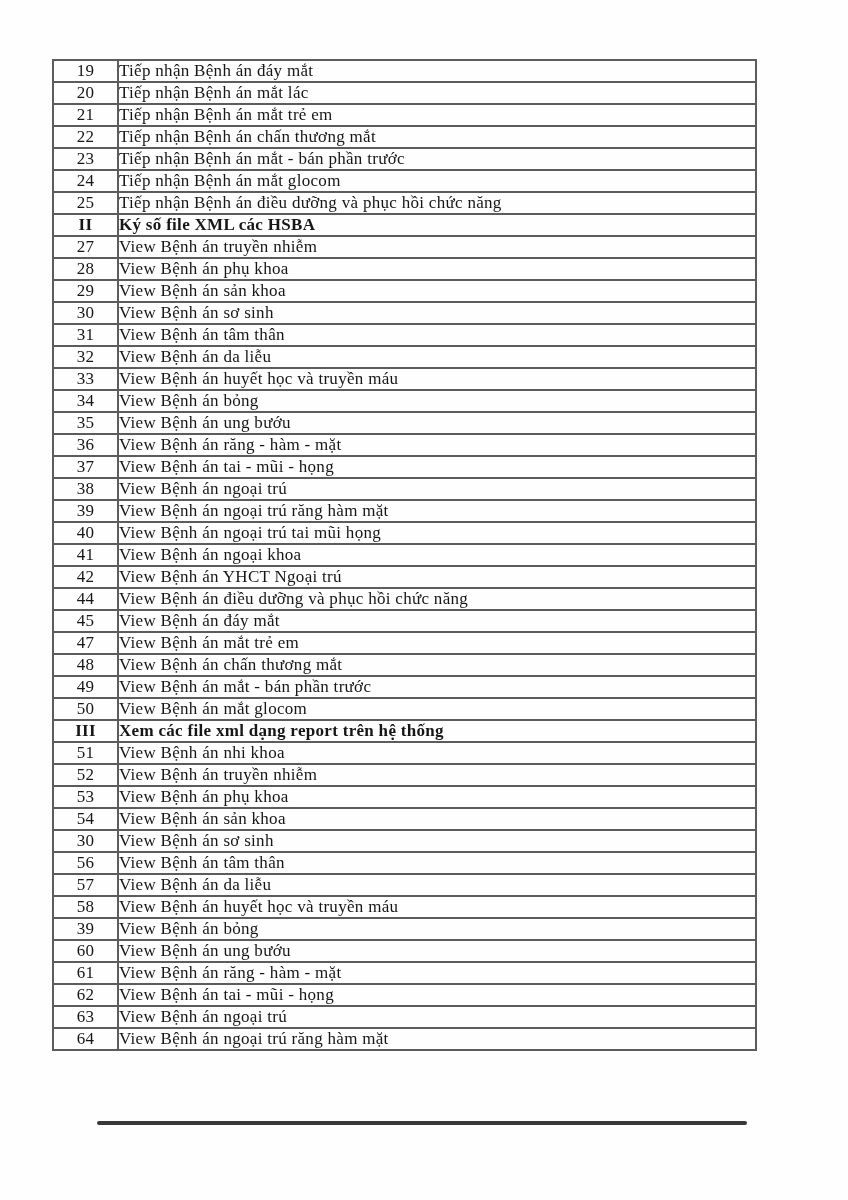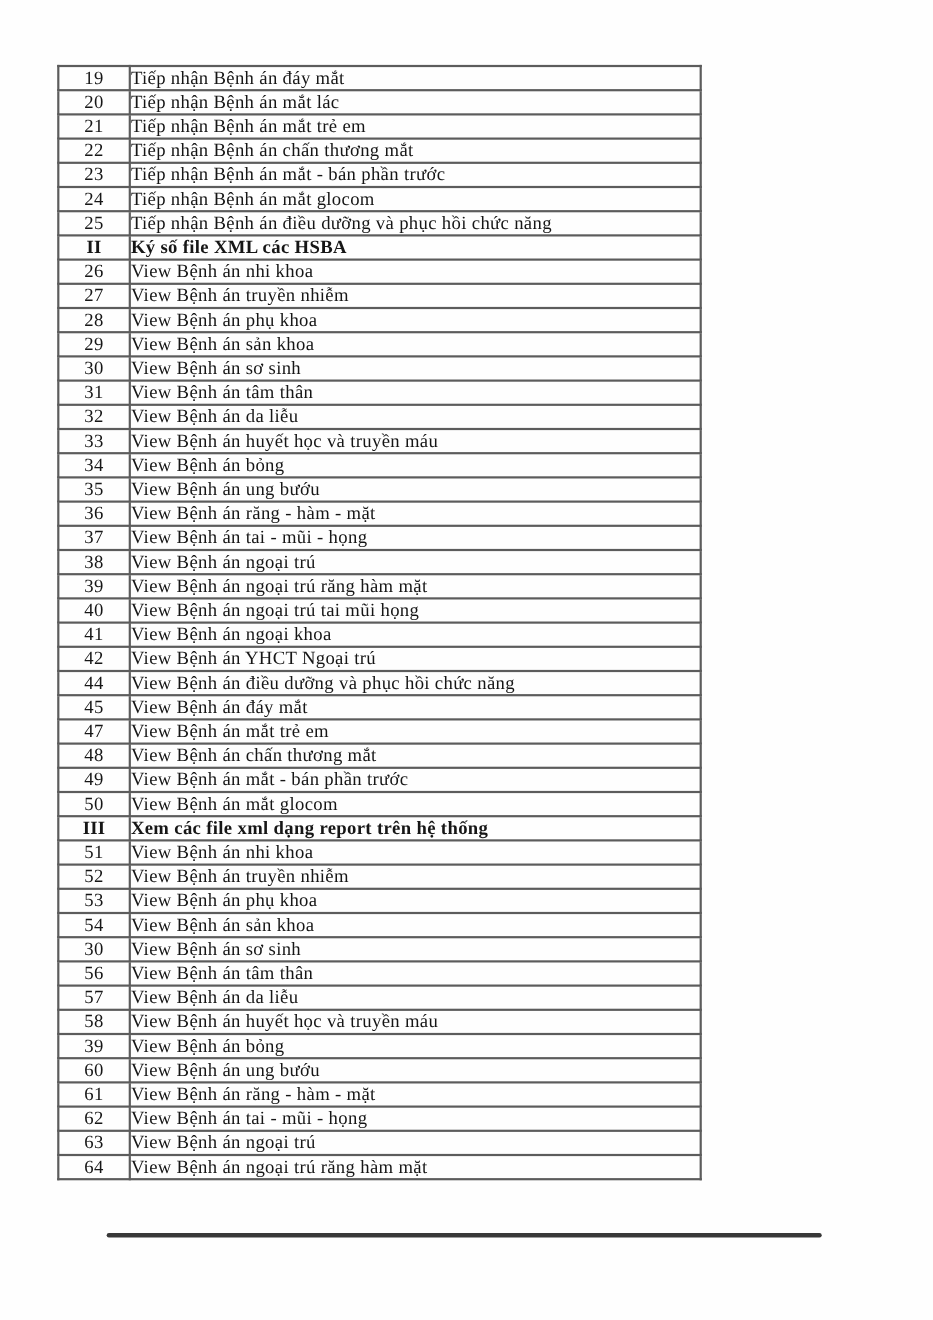--- a/index.html
+++ b/index.html
@@ -13,21 +13,21 @@
   }
   .page {
     position: absolute;
     inset: 0;
     background: #fefefe;
   }
   table.perm-table {
     position: absolute;
     left: 52px;
     top: 59px;
-    width: 586px;
+    width: 705px;
     border-collapse: collapse;
     table-layout: fixed;
   }
   table.perm-table td {
     border: 2px solid #5c5c5c;
     height: 20px;
     font-size: 17px;
     line-height: 1.05;
     color: #161616;
     letter-spacing: 0.3px;
@@ -91,24 +91,20 @@
         </tr>
         <tr>
           <td class="col-no">25</td>
           <td class="col-desc">Tiếp nhận Bệnh án điều dưỡng và phục hồi chức năng</td>
         </tr>
         <tr class="section-row">
           <td class="col-no">II</td>
           <td class="col-desc">Ký số file XML các HSBA</td>
         </tr>
         <tr>
-          <td class="col-no">26</td>
-          <td class="col-desc">View Bệnh án nhi khoa</td>
-        </tr>
-        <tr>
           <td class="col-no">27</td>
           <td class="col-desc">View Bệnh án truyền nhiễm</td>
         </tr>
         <tr>
           <td class="col-no">28</td>
           <td class="col-desc">View Bệnh án phụ khoa</td>
         </tr>
         <tr>
           <td class="col-no">29</td>
           <td class="col-desc">View Bệnh án sản khoa</td>

